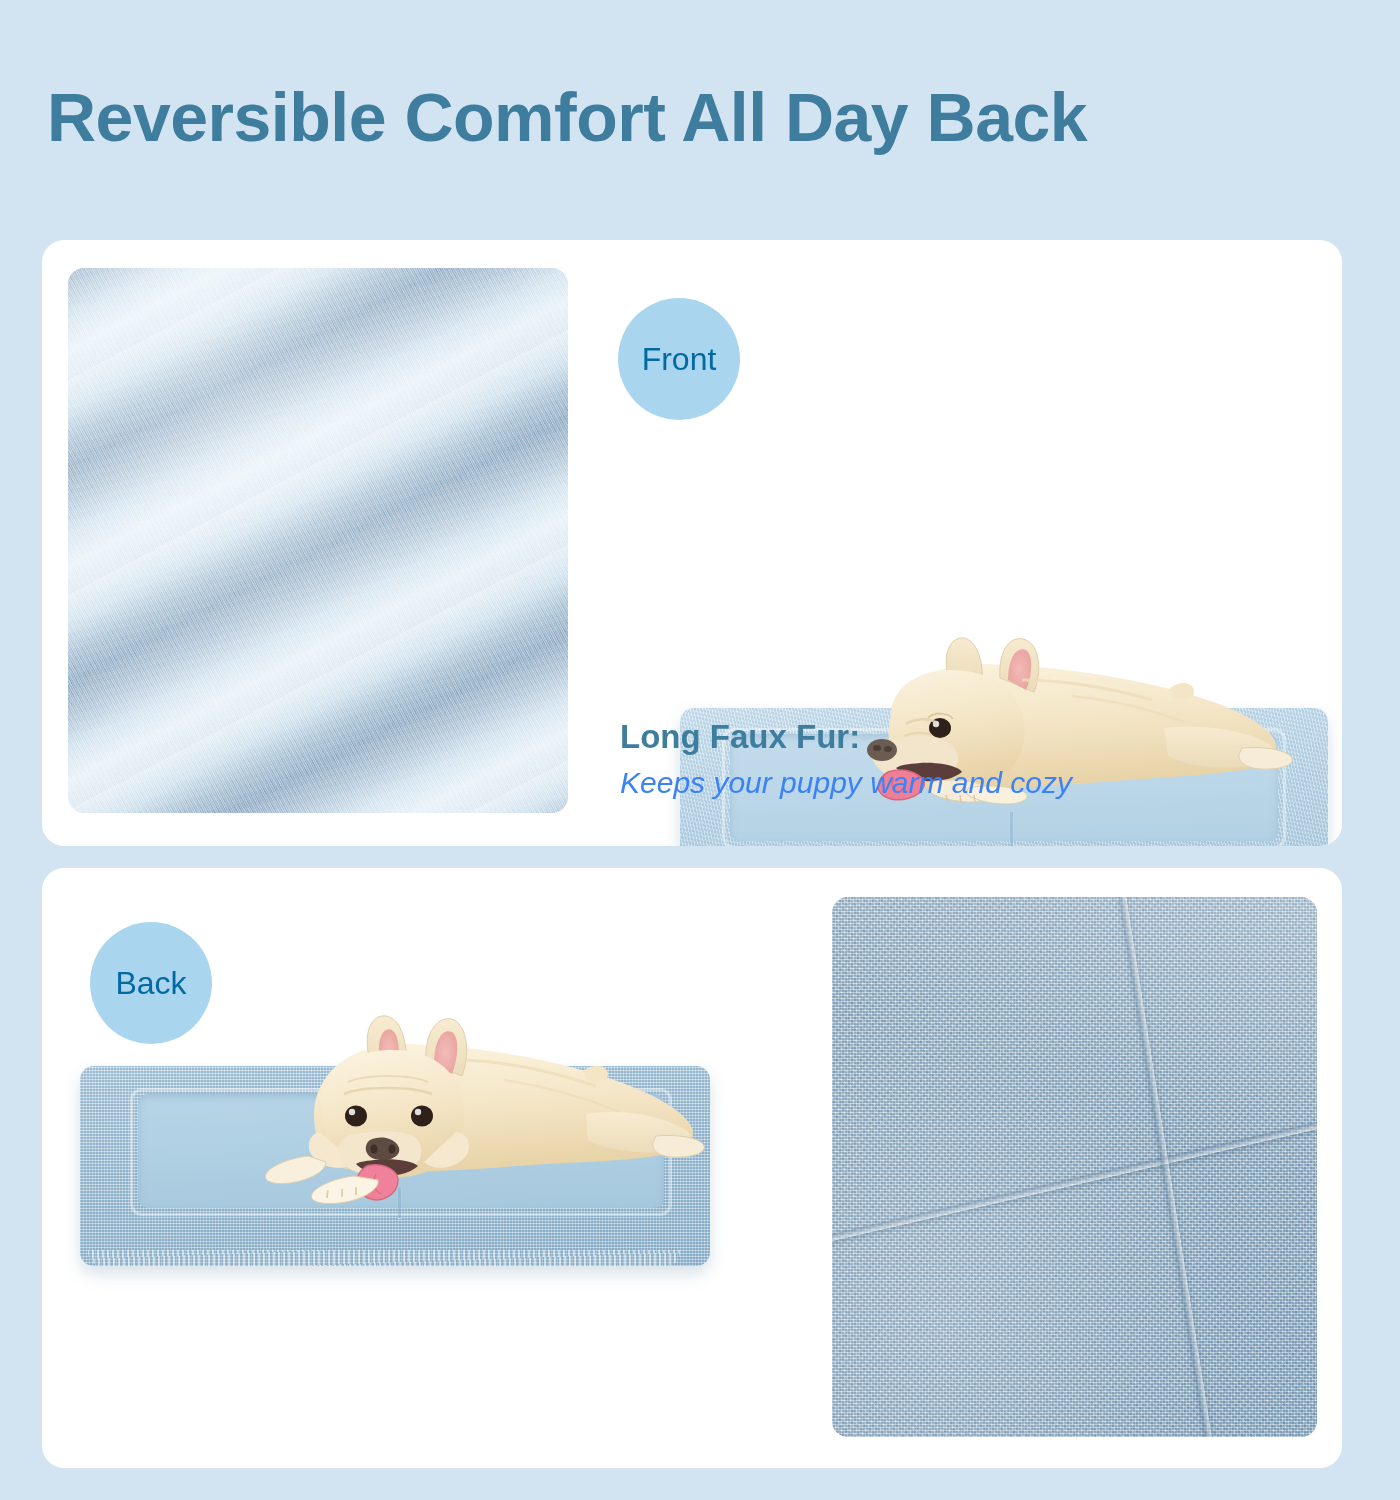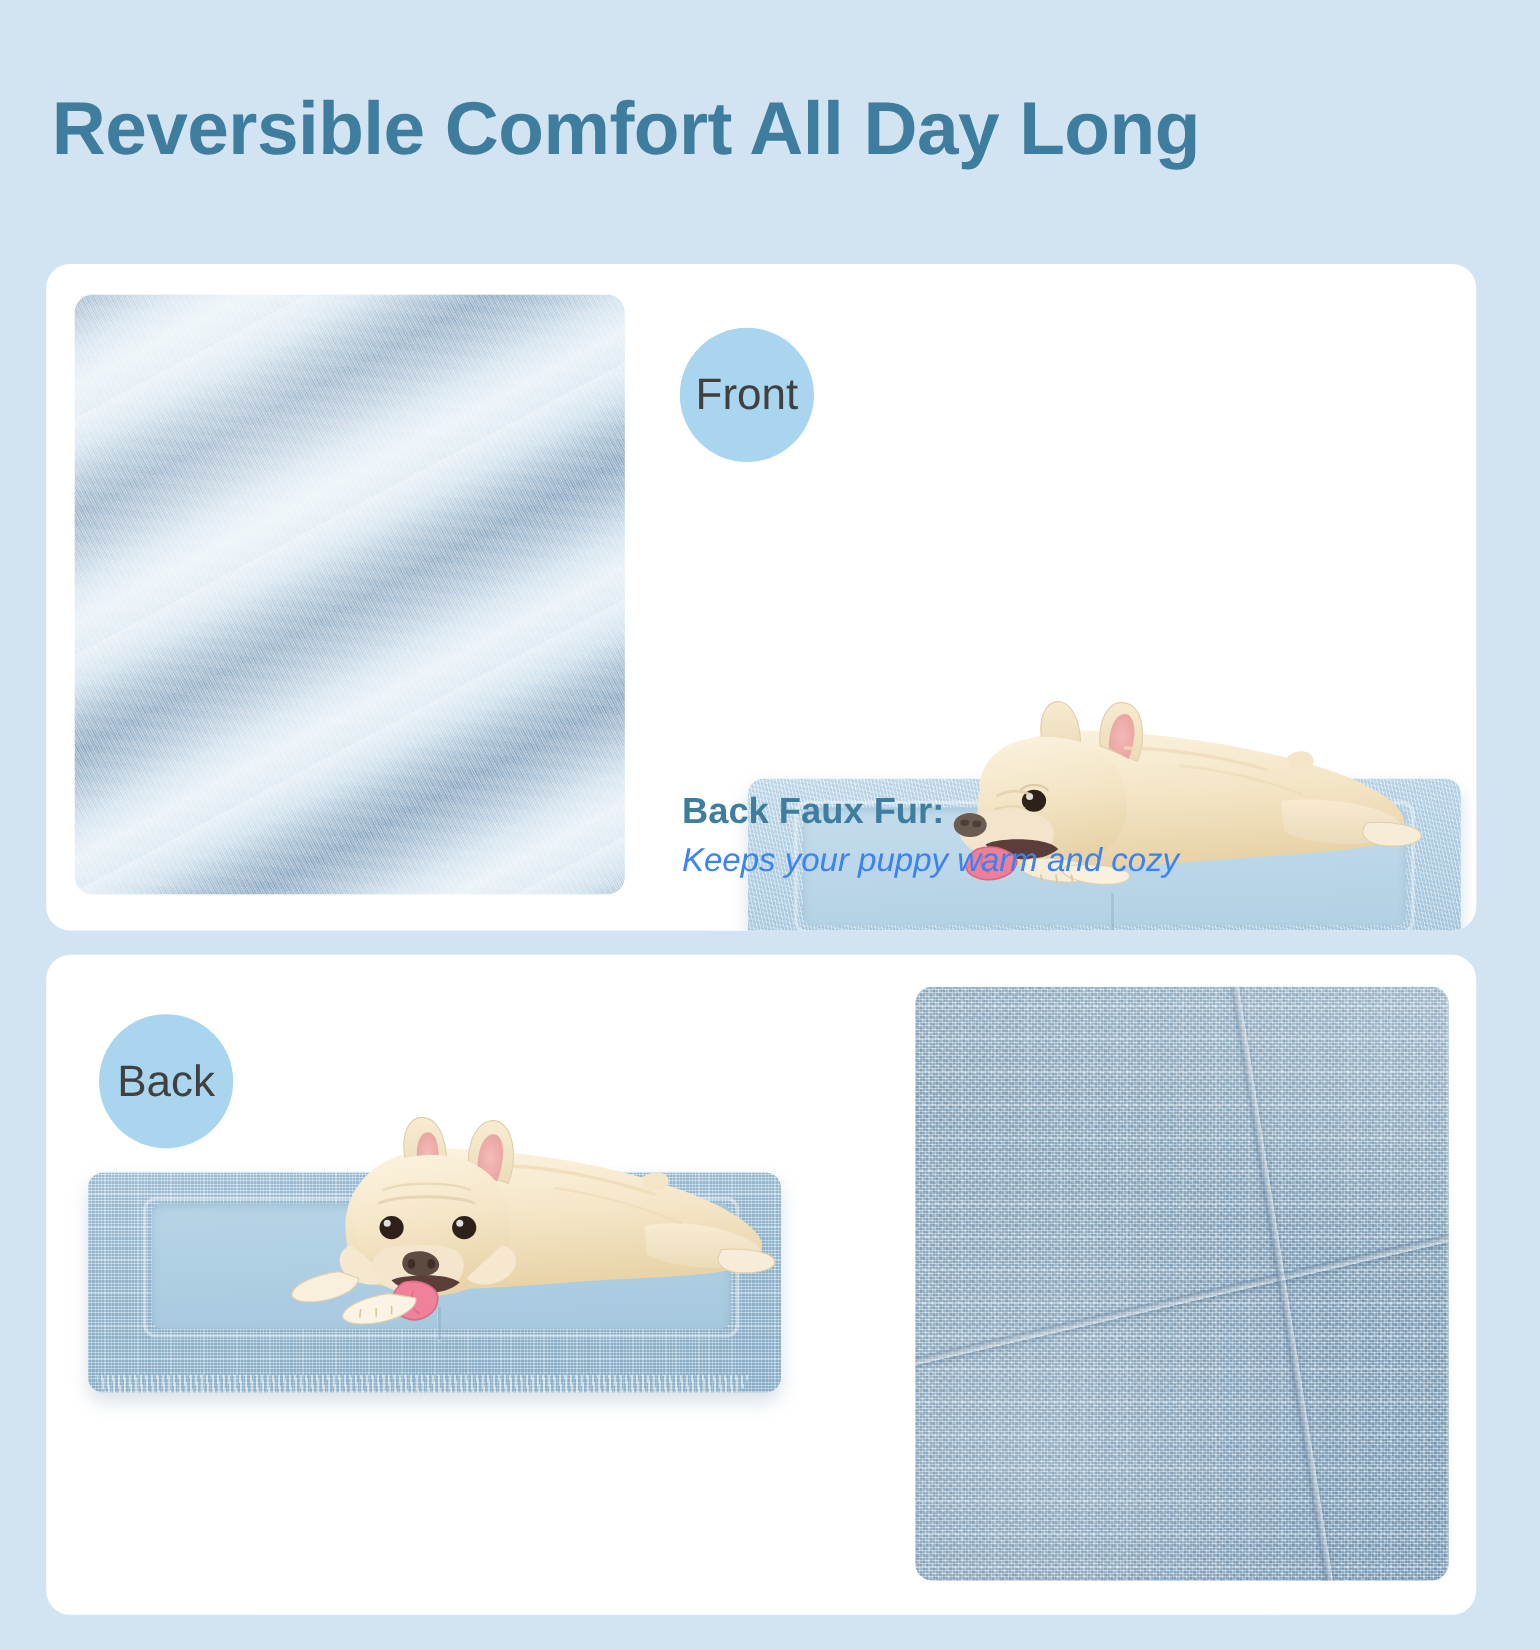--- a/index.html
+++ b/index.html
@@ -109,22 +109,22 @@
   }
 
   
   .badge {
     position: absolute;
     border-radius: 50%;
     background: #a9d6ee;
     display: flex;
     align-items: center;
     justify-content: center;
-    color: #404040;
-    font-size: 40px;
+    color: #0369a1;
+    font-size: 32px;
     font-weight: normal;
   }
   .badge-front { left: 618px; top: 298px; width: 122px; height: 122px; }
   .badge-back  { left: 90px;  top: 922px; width: 122px; height: 122px; }
 
   
   .scene { position: absolute; overflow: hidden; background: #ffffff; }
   .scene-front { left: 600px; top: 390px; width: 724px; height: 300px; }
   .scene-back  { left: 58px;  top: 1000px; width: 700px; height: 300px; }
 
@@ -200,21 +200,21 @@
     font-size: 30px;
     font-weight: normal;
     color: #3b82f6;
     white-space: nowrap;
     font-style: italic;
   }
 </style>
 </head>
 <body style="background: rgb(210, 228, 241);">
 
-<div class="page-title">Reversible Comfort All Day Long</div>
+<div class="page-title">Reversible Comfort All Day Back</div>
 
 <div class="card card-front">
 
   <div class="imgframe fur-frame">
     <div class="fur"></div>
     <div class="fur-strands"></div>
     <div class="fur-soft"></div>
   </div>
 
   <div class="scene scene-front">
@@ -295,21 +295,21 @@
 
         <path d="M250,48 C290,48 340,56 380,68" stroke="#eddcb9" stroke-width="3" fill="none" opacity=".8"></path>
         <path d="M300,64 C340,68 380,78 412,90" stroke="#ecdab5" stroke-width="2.4" fill="none" opacity=".6"></path>
       </svg>
     </div>
   </div>
 
   <div class="badge badge-front" style="position:absolute; left:576px; top:58px;">Front</div>
 
   <div class="caption" style="left:578px; top:478px;">
-    <div class="caption-title">Back Faux Fur:</div>
+    <div class="caption-title">Long Faux Fur:</div>
     <div class="caption-sub">Keeps your puppy warm and cozy</div>
   </div>
 </div>
 
 <div class="card card-back">
 
   <div class="imgframe linen-frame">
     <div class="linen-base"></div>
     <div class="linen-weave"></div>
     <div class="linen-noise"></div>

